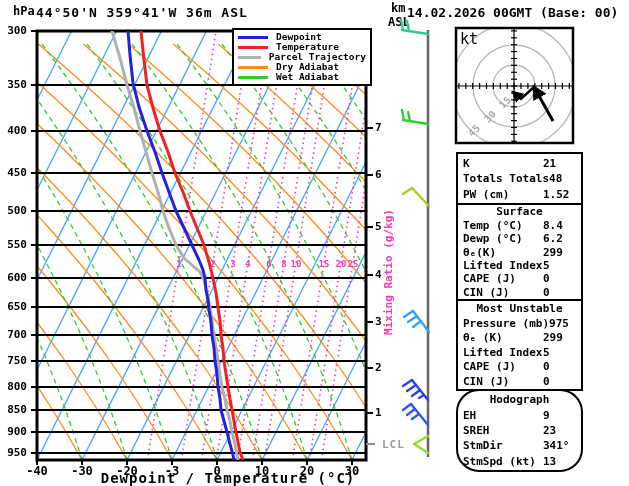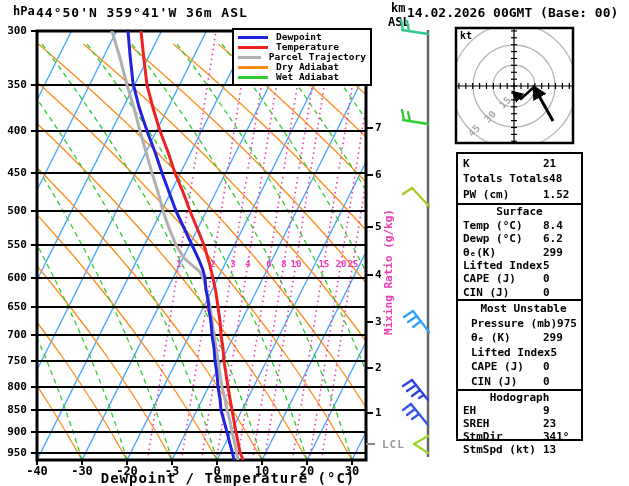--- a/index.html
+++ b/index.html
@@ -19,21 +19,21 @@
   #legendbox{border:2px solid #000;background:#fff;padding:2px 4px 2px 4px;}
   .legrow{display:flex;align-items:center;height:10px;}
   .legswatch{width:30px;margin-right:8px;border-top-width:3px;}
   .legtext{font-size:9.5px;font-weight:bold;line-height:10px;white-space:nowrap;}
   .tblsec{position:absolute;left:456px;width:127px;border:2px solid #000;background:#fff;
           display:flex;flex-direction:column;justify-content:space-evenly;box-sizing:border-box;}
   .tblhdr{font-size:11px;font-weight:bold;text-align:center;}
   .tblrow{display:flex;font-size:11px;font-weight:bold;padding-left:5px;}
   .tlabel{flex:1;white-space:nowrap;}
   .tvalue{width:38px;text-align:left;white-space:nowrap;}
-  .ktlabel{font-weight:bold;font-size:10px;}
+  .ktlabel{font-weight:normal;font-size:15px;}
   .ringlabel{position:absolute;color:#aaa;font-size:10px;font-weight:bold;transform:rotate(-45deg);}
   #footer{font-weight:bold;font-size:13px;letter-spacing:0.5px;}
 </style>
 </head>
 <body>
 
 <div id="stage">
 
   <div class="abs unit" style="left:13px;top:4px;">hPa</div>
   <div class="abs hdr" style="left:36px;top:5px;">44°50'N 359°41'W 36m ASL</div>
@@ -355,21 +355,21 @@
         </div>
         <div class="tblrow">
           <span class="tlabel">CAPE (J)</span>
           <span class="tvalue">0</span>
         </div>
         <div class="tblrow">
           <span class="tlabel">CIN (J)</span>
           <span class="tvalue">0</span>
         </div>
       </div>
-      <div class="tblsec" style="top: 299px; height: 92px; padding-left: 8px;">
+      <div class="tblsec" style="top: 299px; height: 92px;">
         <div class="tblhdr">Most Unstable</div>
         <div class="tblrow">
           <span class="tlabel">Pressure (mb)</span>
           <span class="tvalue">975</span>
         </div>
         <div class="tblrow">
           <span class="tlabel">θₑ (K)</span>
           <span class="tvalue">299</span>
         </div>
         <div class="tblrow">
@@ -378,21 +378,21 @@
         </div>
         <div class="tblrow">
           <span class="tlabel">CAPE (J)</span>
           <span class="tvalue">0</span>
         </div>
         <div class="tblrow">
           <span class="tlabel">CIN (J)</span>
           <span class="tvalue">0</span>
         </div>
       </div>
-      <div class="tblsec" style="top: 389px; height: 52px;">
+      <div class="tblsec" style="top: 389px; height: 83px; border-radius: 23px;">
         <div class="tblhdr">Hodograph</div>
         <div class="tblrow">
           <span class="tlabel">EH</span>
           <span class="tvalue">9</span>
         </div>
         <div class="tblrow">
           <span class="tlabel">SREH</span>
           <span class="tvalue">23</span>
         </div>
         <div class="tblrow">

